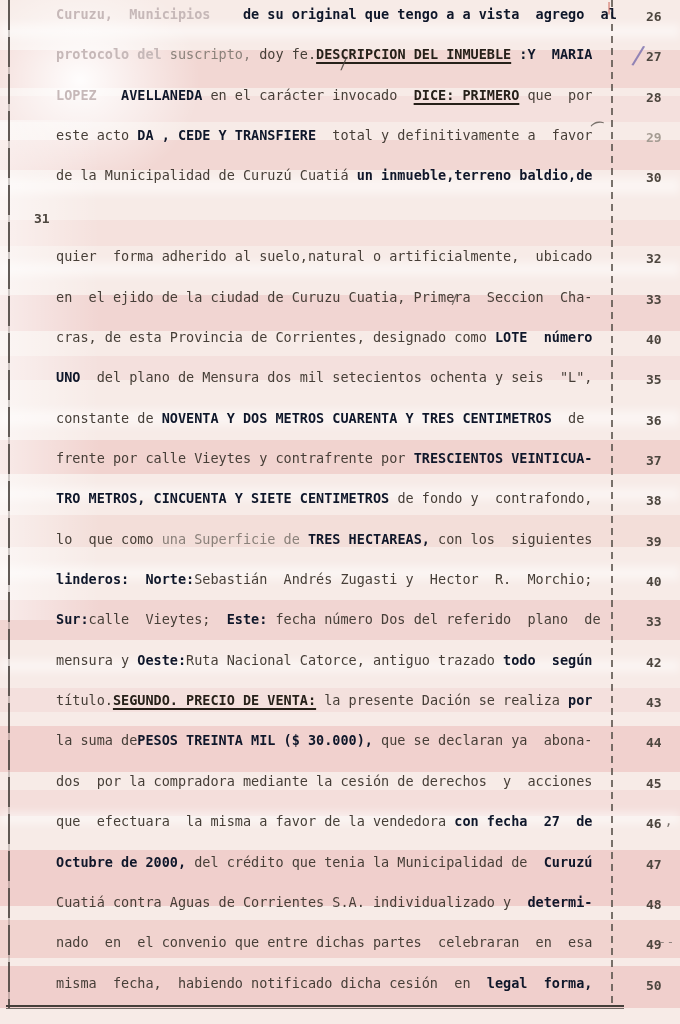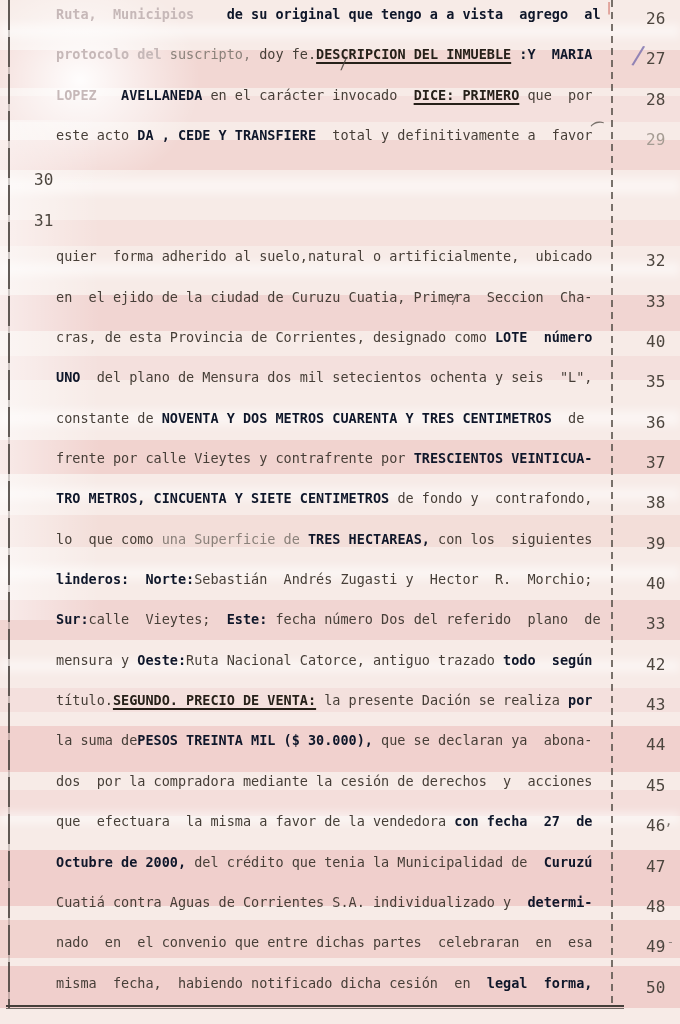--- a/index.html
+++ b/index.html
@@ -16,21 +16,21 @@
     background:linear-gradient(90deg,rgba(255,255,255,.65),rgba(255,255,255,0));}
   .left-rule{position:absolute;left:8px;top:0;height:1008px;width:2px;
     background:repeating-linear-gradient(180deg,rgba(70,63,58,.85) 0 30px,rgba(70,63,58,.25) 30px 37px);}
   .right-rule{position:absolute;left:611px;top:0;height:1004px;width:2px;
     background:repeating-linear-gradient(180deg,rgba(88,81,74,.8) 0 7px,rgba(88,81,74,0) 7px 12px);}
   .bottom-rule{position:absolute;left:6px;top:1005px;width:618px;height:5px;
     background:linear-gradient(180deg,#453f3a 0 2px,rgba(0,0,0,0) 2px 3px,rgba(69,63,58,.75) 3px 4px,rgba(0,0,0,0) 4px);}
   .lines{position:absolute;left:0;top:6px;width:680px;}
   .row{display:flex;height:40.36px;align-items:flex-start;}
   .cell-text{width:612px;padding-left:56px;box-sizing:border-box;white-space:pre;font-size:13.5px;}
-  .cell-num{width:68px;padding-left:34px;padding-top:3px;box-sizing:border-box;font-size:16px;color:#4d463f;}
+  .cell-num{width:68px;padding-left:34px;padding-top:3px;box-sizing:border-box;font-size:13px;color:#4d463f;font-weight:bold;}
   .num-faded{color:#a59c93;}
   .seg-r{color:#463e37;}
   .seg-b{color:#0f172a;font-weight:700;}
   .seg-bu{color:#262019;font-weight:700;text-decoration:underline;text-underline-offset:3px;text-decoration-thickness:1.5px;}
   .seg-l{color:#8a817a;}
   .seg-f{color:#c6b8b8;filter:blur(.7px);font-weight:700;}
   .artifact{position:absolute;font-family:"DejaVu Sans",sans-serif;pointer-events:none;line-height:1;}
 </style>
 </head>
 <body>
@@ -64,36 +64,37 @@
     </div>
   <div class="blotch"></div>
   <div class="blotch2"></div>
 
   <div class="left-rule"></div>
   <div class="right-rule"></div>
   <div class="bottom-rule"></div>
 
   <div class="lines" id="doc-lines">
       <div class="row">
-        <div class="cell-text"><span class="seg-f">Ruta,  Municipios</span><span class="seg-b">    de su original que tengo a a vista  agrego  al</span></div>
+        <div class="cell-text"><span class="seg-f">Curuzu,  Municipios</span><span class="seg-b">    de su original que tengo a a vista  agrego  al</span></div>
         <div class="cell-num">26</div>
       </div>
       <div class="row">
         <div class="cell-text"><span class="seg-f">protocolo del </span><span class="seg-l">suscripto, </span><span class="seg-r">doy fe.</span><span class="seg-bu">DESCRIPCION DEL INMUEBLE</span><span class="seg-b"> :Y  MARIA</span></div>
         <div class="cell-num">27</div>
       </div>
       <div class="row">
         <div class="cell-text"><span class="seg-f">LOPEZ   </span><span class="seg-b">AVELLANEDA</span><span class="seg-r"> en el carácter invocado  </span><span class="seg-bu">DICE: PRIMERO</span><span class="seg-r"> que  por</span></div>
         <div class="cell-num">28</div>
       </div>
       <div class="row">
         <div class="cell-text"><span class="seg-r">este acto </span><span class="seg-b">DA , CEDE Y TRANSFIERE</span><span class="seg-r">  total y definitivamente a  favor</span></div>
         <div class="cell-num num-faded">29</div>
       </div>
       <div class="row">
+        <div class="cell-text"><span class="seg-r">de la Municipalidad de Curuzú Cuatiá </span><span class="seg-b">un inmueble,terreno baldio,de</span></div>
         <div class="cell-num">30</div>
       </div>
       <div class="row">
         <div class="cell-num">31</div>
       </div>
       <div class="row">
         <div class="cell-text"><span class="seg-r">quier  forma adherido al suelo,natural o artificialmente,  ubicado</span></div>
         <div class="cell-num">32</div>
       </div>
       <div class="row">

